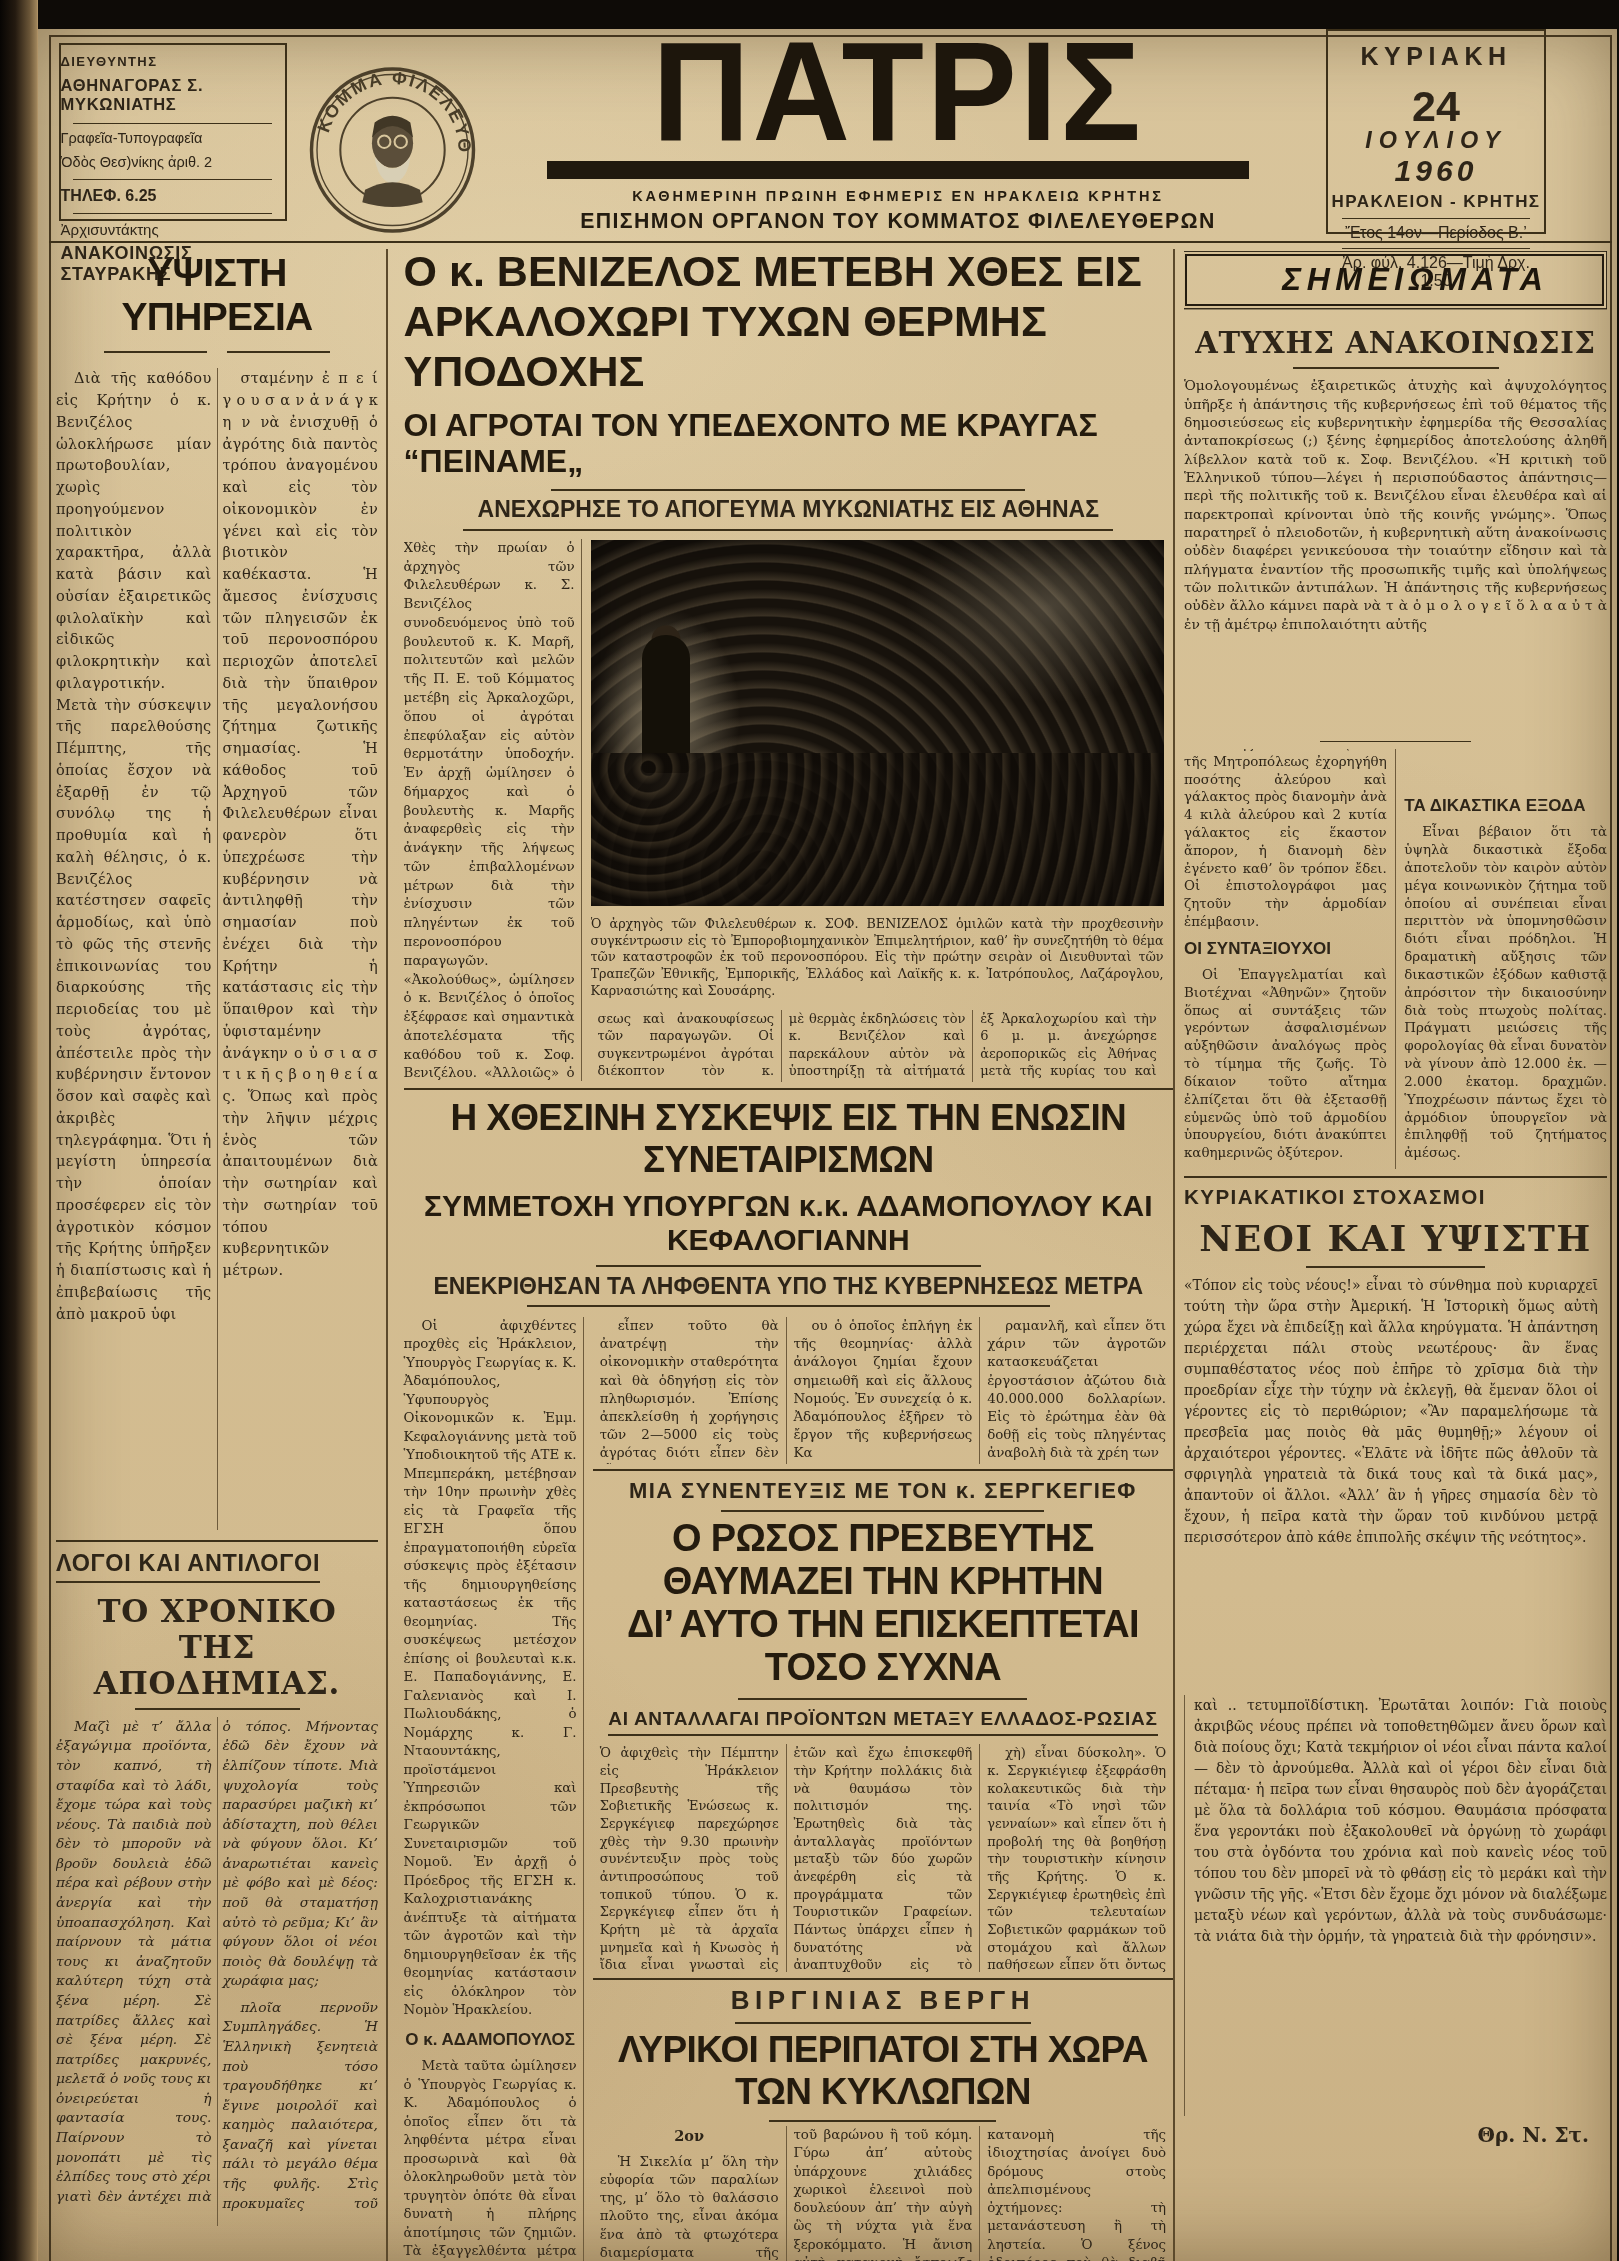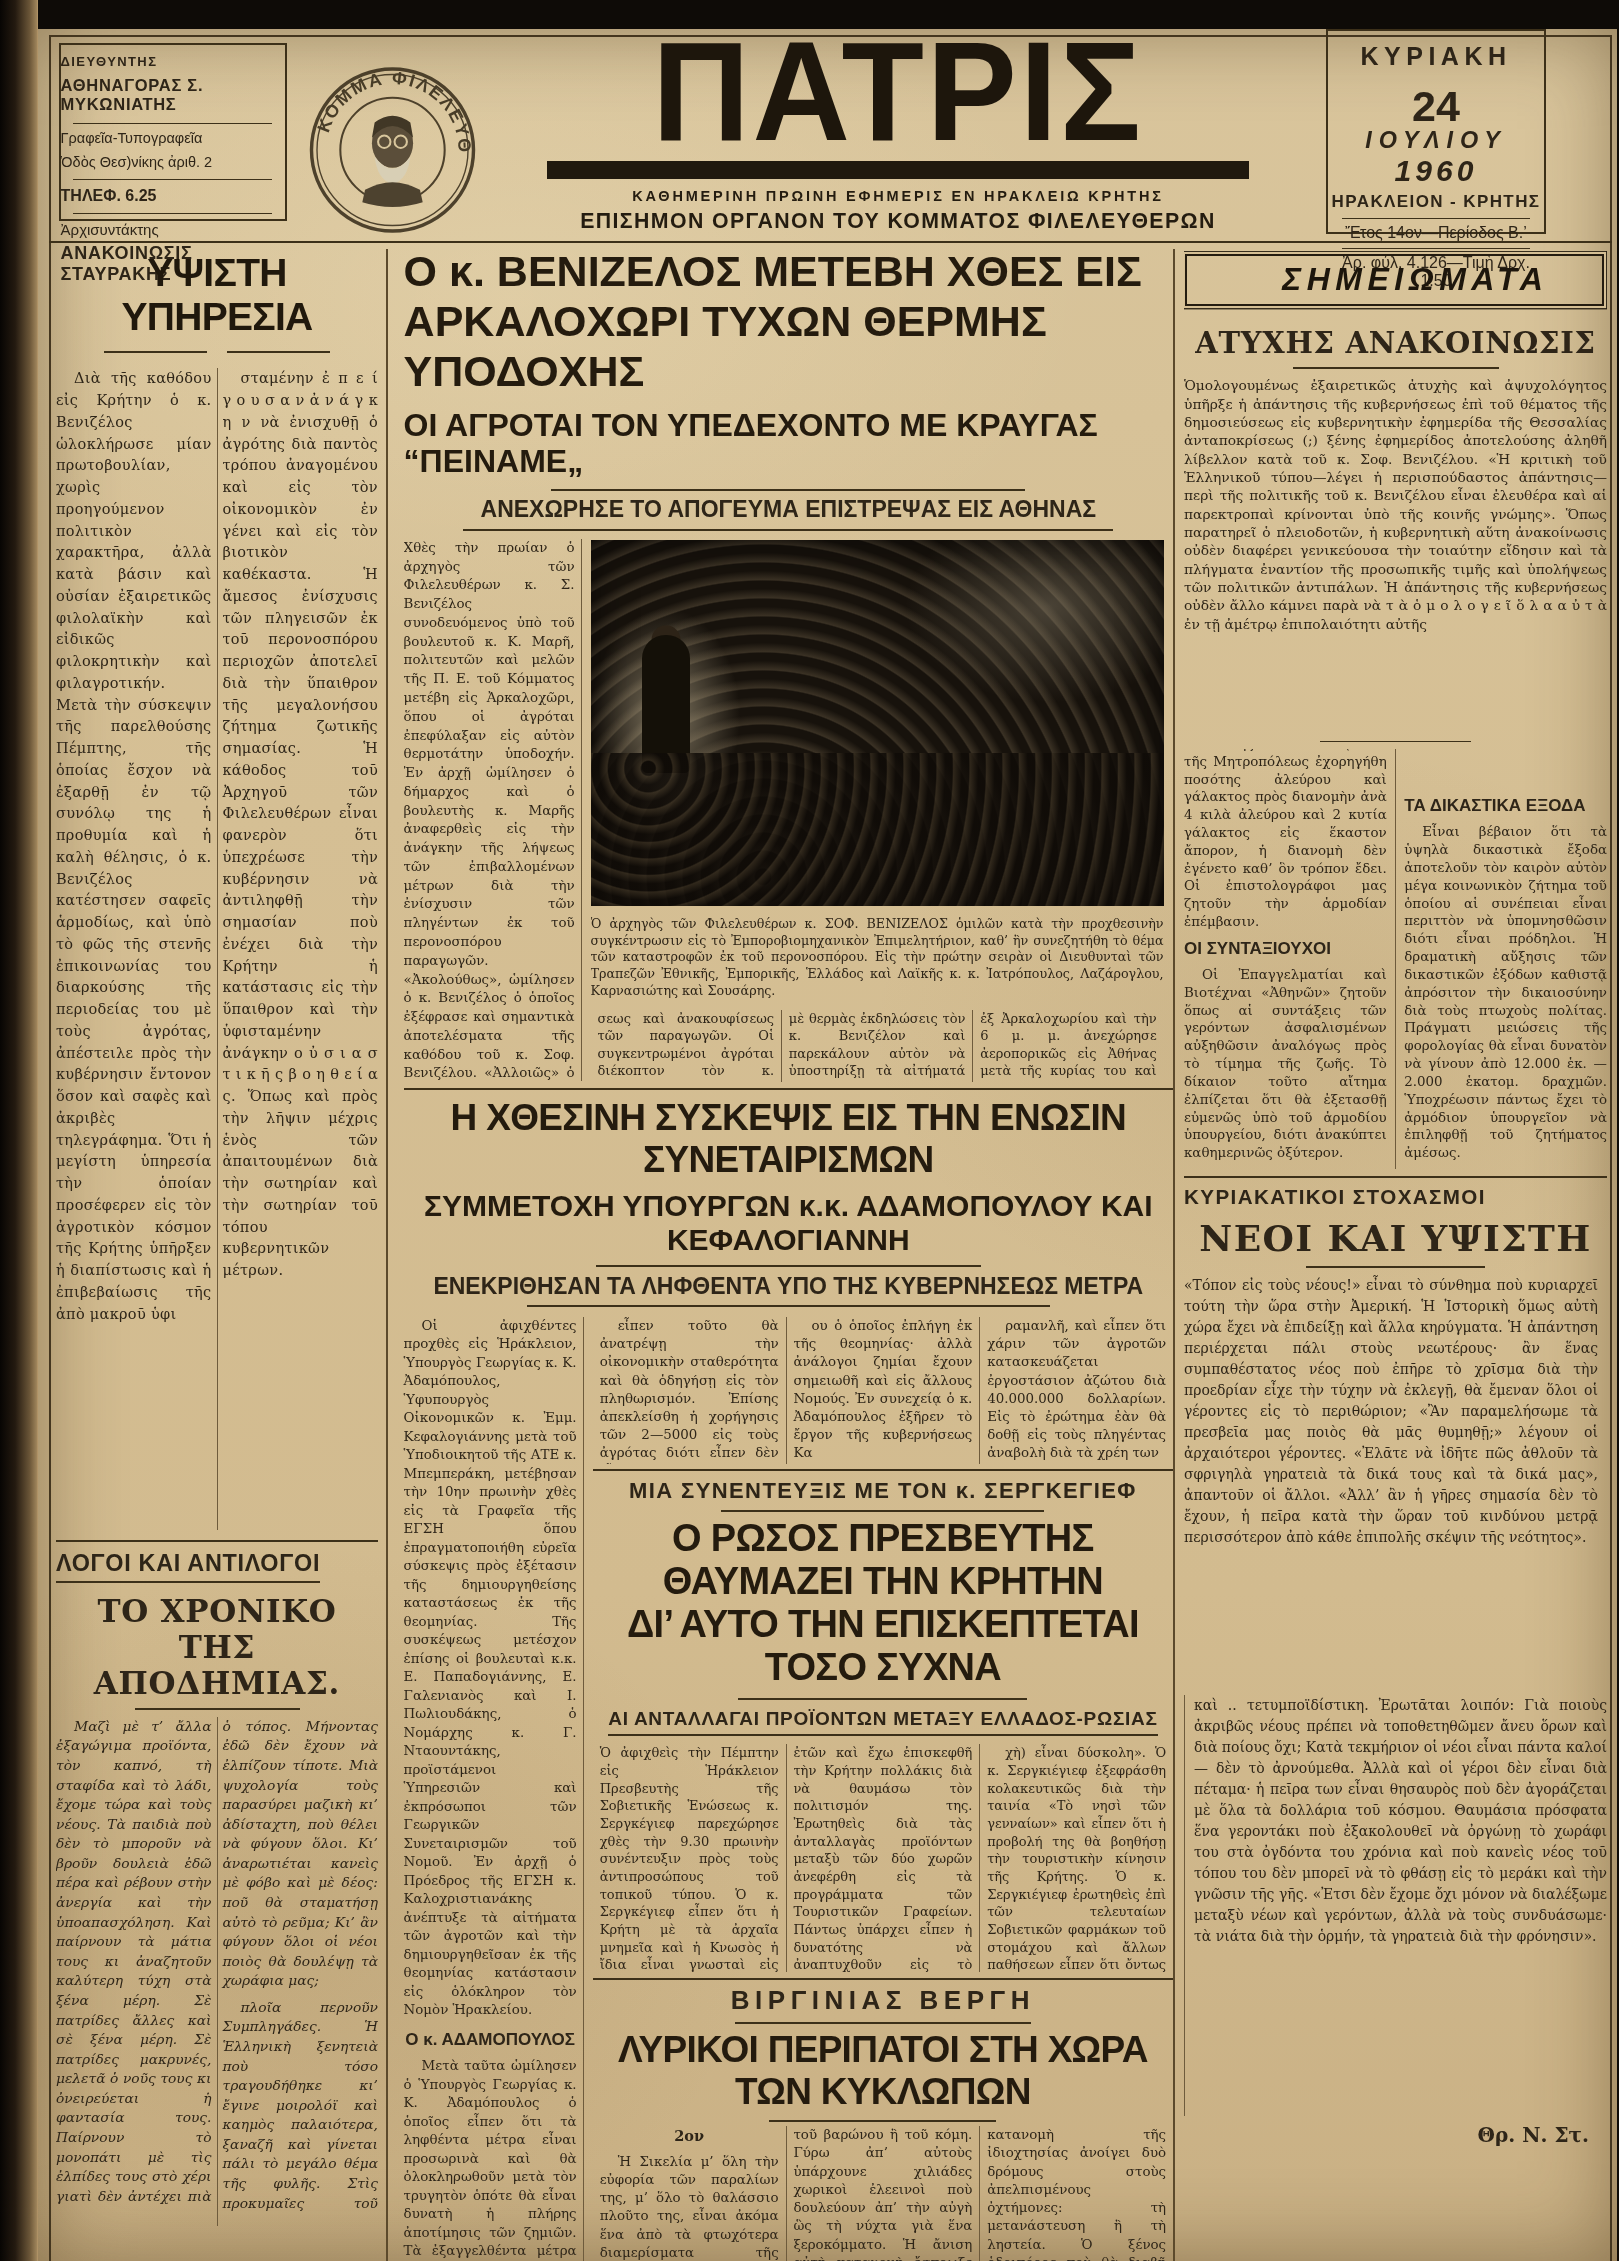--- a/index.html
+++ b/index.html
@@ -243,21 +243,21 @@
       <p>πλοῖα περνοῦν Συμπληγάδες. Ἡ Ἑλληνικὴ ξενητειὰ ποὺ τόσο τραγουδήθηκε κι’ ἔγινε μοιρολόϊ καὶ καημὸς παλαιότερα, ξαναζῆ καὶ γίνεται πάλι τὸ μεγάλο θέμα τῆς φυλῆς. Στὶς προκυμαῖες τοῦ Πειραιᾶ σφίγγονται κάθε βδομάδα καρδιὲς καὶ μαντήλια· τὰ ματωμένα «γειά σου» περνοῦν τὶς θάλασσες μαζὶ μὲ τὰ βαπόρια τῆς γραμμῆς. Ἡ αἱμορραγία αὐτὴ τοῦ πιὸ ζωντανοῦ στοιχείου δὲν εἶναι μονάχα δημογραφικὸ φαινόμενο· εἶναι καὶ οἰκονομικὸ καὶ ἐθνικό. Γιατὶ ὁ τόπος ἀδειάζει ἀπὸ τὰ νιάτα του καὶ μένουν οἱ γέροντες νὰ φυλᾶνε τὰ χωριὰ σὰν ἀδειανὲς φωλιές.</p>
     </div>
   </div>
 
   <div class="col-center">
     <h1 class="lead-h sans">Ο κ. ΒΕΝΙΖΕΛΟΣ ΜΕΤΕΒΗ ΧΘΕΣ ΕΙΣ</h1>
     <h1 class="lead-h sans">ΑΡΚΑΛΟΧΩΡΙ ΤΥΧΩΝ ΘΕΡΜΗΣ ΥΠΟΔΟΧΗΣ</h1>
     <h2 class="lead-sub sans">ΟΙ ΑΓΡΟΤΑΙ ΤΟΝ ΥΠΕΔΕΧΟΝΤΟ ΜΕ ΚΡΑΥΓΑΣ “ΠΕΙΝΑΜΕ„</h2>
     <div class="kick-band">
       <div class="t"></div>
-      <div class="k sans">ΑΝΕΧΩΡΗΣΕ ΤΟ ΑΠΟΓΕΥΜΑ ΕΠΙΣΤΡΕΨΑΣ ΕΙΣ ΑΘΗΝΑΣ</div>
+      <div class="k sans">ΑΝΕΧΩΡΗΣΕ ΤΟ ΑΠΟΓΕΥΜΑ ΜΥΚΩΝΙΑΤΗΣ ΕΙΣ ΑΘΗΝΑΣ</div>
       <div class="u"></div>
     </div>
     <div class="lead-body">
       <div class="lead-intro">Χθὲς τὴν πρωίαν ὁ ἀρχηγὸς τῶν Φιλελευθέρων κ. Σ. Βενιζέλος συνοδευόμενος ὑπὸ τοῦ βουλευτοῦ κ. Κ. Μαρῆ, πολιτευτῶν καὶ μελῶν τῆς Π. Ε. τοῦ Κόμματος μετέβη εἰς Ἀρκαλοχῶρι, ὅπου οἱ ἀγρόται ἐπεφύλαξαν εἰς αὐτὸν θερμοτάτην ὑποδοχήν. Ἐν ἀρχῇ ὡμίλησεν ὁ δήμαρχος καὶ ὁ βουλευτὴς κ. Μαρῆς ἀναφερθεὶς εἰς τὴν ἀνάγκην τῆς λήψεως τῶν ἐπιβαλλομένων μέτρων διὰ τὴν ἐνίσχυσιν τῶν πληγέντων ἐκ τοῦ περονοσπόρου παραγωγῶν. «Ἀκολούθως», ὡμίλησεν ὁ κ. Βενιζέλος ὁ ὁποῖος ἐξέφρασε καὶ σημαντικὰ ἀποτελέσματα τῆς καθόδου τοῦ κ. Σοφ. Βενιζέλου. «Ἀλλοιῶς» ὁ ἀγροτικὸς κόσμος τῆς Μεσσαρᾶς ἀναμένει τὴν ἐκ τῶν ἐνδιαμέσων χωρίων διέλευσίν του.</div>
       <div class="photo">
         <div class="spk"></div>
         <div class="crowd"></div>
       </div>
       <div class="caption">Ὁ ἀρχηγὸς τῶν Φιλελευθέρων κ. ΣΟΦ. ΒΕΝΙΖΕΛΟΣ ὁμιλῶν κατὰ τὴν προχθεσινὴν συγκέντρωσιν εἰς τὸ Ἐμποροβιομηχανικὸν Ἐπιμελητήριον, καθ’ ἣν συνεζητήθη τὸ θέμα τῶν καταστροφῶν ἐκ τοῦ περονοσπόρου. Εἰς τὴν πρώτην σειρὰν οἱ Διευθυνταὶ τῶν Τραπεζῶν Ἐθνικῆς, Ἐμπορικῆς, Ἑλλάδος καὶ Λαϊκῆς κ. κ. Ἰατρόπουλος, Λαζάρογλου, Καρνασιώτης καὶ Σουσάρης.</div>
       <div class="lead-cols">

